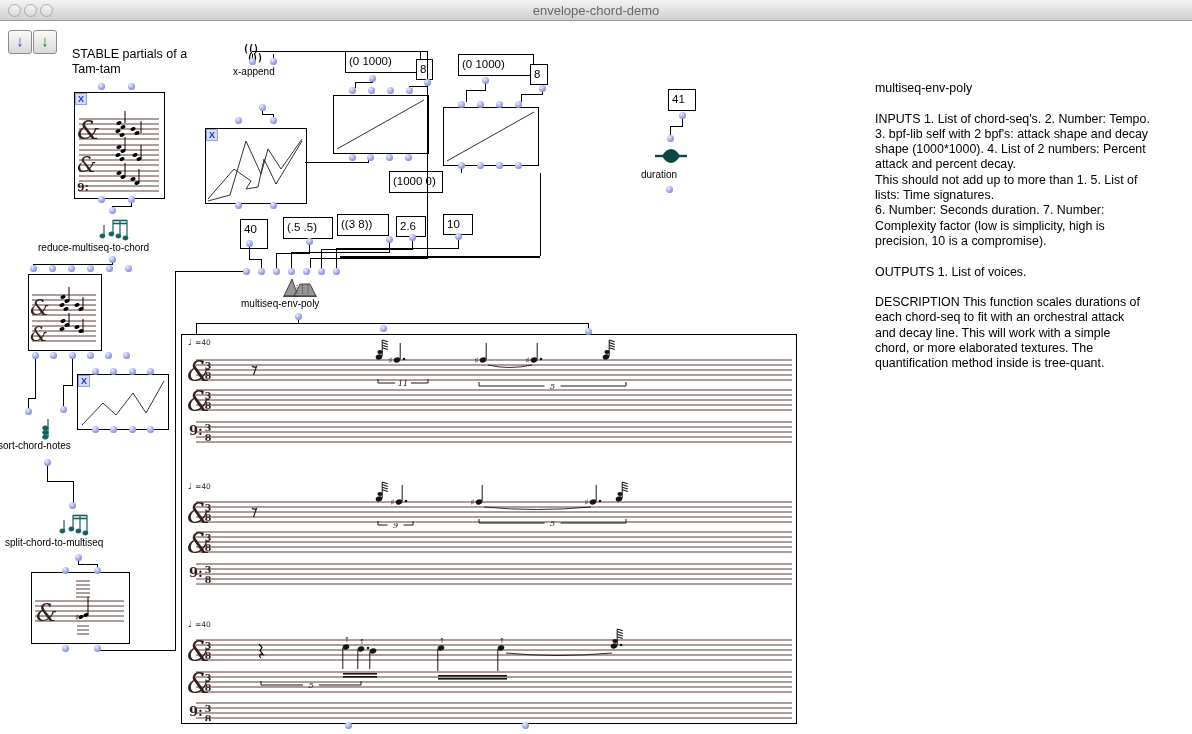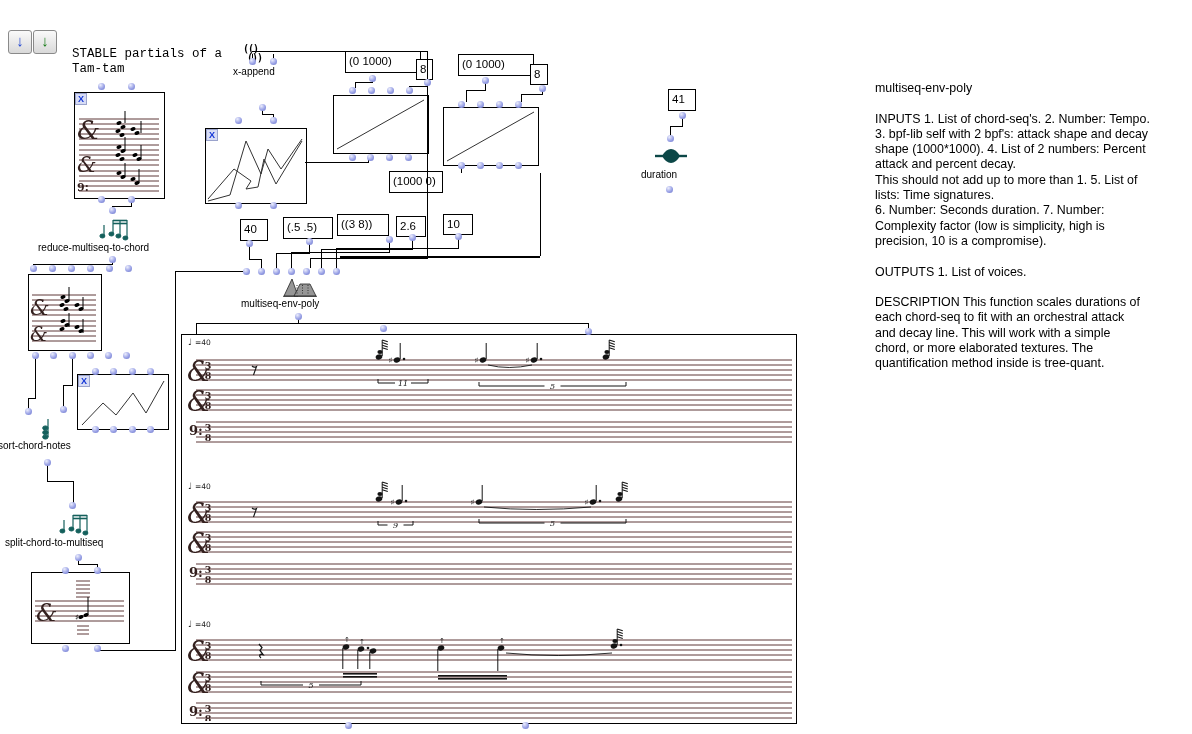--- a/index.html
+++ b/index.html
@@ -26,49 +26,55 @@
     background:linear-gradient(#fafafa,#d9d9d9);text-align:center;line-height:20px;
     font-weight:bold;font-size:15px;cursor:pointer;}
   .bpf{position:absolute;border:1px solid #000;background:#fff;}
   #tooltip{position:absolute;left:297px;top:169px;width:179px;height:32px;background:#ffffcf;
     border:1px solid #8a8a6a;box-sizing:border-box;font-family:"DejaVu Sans Mono",monospace;
     font-size:10.5px;line-height:14px;padding:1px 4px;color:#222;white-space:pre-line;z-index:40;
     box-shadow:1px 2px 3px rgba(0,0,0,.35);}
   #doc{position:absolute;left:875px;top:60px;width:312px;font-size:12.4px;line-height:15.3px;
     color:#000;white-space:pre-line;}
   #stable-note{position:absolute;left:72px;top:26px;font-size:12.5px;line-height:15px;
-    color:#000;white-space:pre-line;font-family:Liberation Mono, monospace;}
+    color:#000;white-space:pre-line;}
   .scorebox{position:absolute;border:1px solid #000;background:#fff;}
   svg{display:block;}
 </style>
 </head>
 <body>
 
 <div id="window">
+  <div id="titlebar">
+    <span class="traffic" style="left:8px"></span>
+    <span class="traffic" style="left:24px"></span>
+    <span class="traffic" style="left:40px"></span>
+    <span class="title">envelope-chord-demo</span>
+  </div>
 
   <div id="canvas">
 
     <div class="toolbtn" style="left:8px;top:9px;color:#2247d0"><span>↓</span></div>
     <div class="toolbtn" style="left:33px;top:9px;color:#157a15"><span>↓</span></div>
 
     <div id="stable-note">STABLE partials of a
 Tam-tam</div>
 
     <div class="nlabel" style="left:243px;top:23px;font-family:'DejaVu Sans Mono',monospace;font-weight:bold;font-size:10px;line-height:9px;letter-spacing:-1px">
       <div>(()</div>
       <div style="padding-left:4px">())</div>
     </div>
     <div class="nlabel" style="left:233px;top:45px">x-append</div>
 
     <div class="pbox" style="left:345px;top:30px;width:76px;height:22px">(0 1000)</div>
     <div class="pbox" style="left:416px;top:38px;width:17px;height:21px">8</div>
     <div class="pbox" style="left:458px;top:33px;width:76px;height:22px">(0 1000)</div>
     <div class="pbox" style="left:530px;top:43px;width:18px;height:21px">8</div>
     <div class="pbox" style="left:389px;top:150px;width:54px;height:22px">(1000 0)</div>
-    <div class="pbox" style="left:240px;top:198px;width:28px;height:22px">40</div>
+    <div class="pbox" style="left:240px;top:198px;width:28px;height:30px">40</div>
     <div class="pbox" style="left:283px;top:196px;width:50px;height:22px">(.5 .5)</div>
     <div class="pbox" style="left:337px;top:193px;width:52px;height:22px">((3 8))</div>
     <div class="pbox" style="left:396px;top:195px;width:30px;height:21px">2.6</div>
     <div class="pbox" style="left:443px;top:193px;width:30px;height:21px">10</div>
     <div class="pbox" style="left:668px;top:68px;width:28px;height:22px">41</div>
 
     <div class="bpf" style="left:205px;top:107px;width:100px;height:74px">
       <svg width="100" height="74">
         <polyline points="2,70 28,40 45,52 40,60 52,58 58,30 70,55 96,12" fill="none" stroke="#333" stroke-width="1"></polyline>
         <polyline points="2,72 24,66 40,12 55,45 62,20 75,40 96,10" fill="none" stroke="#333" stroke-width="1"></polyline>

